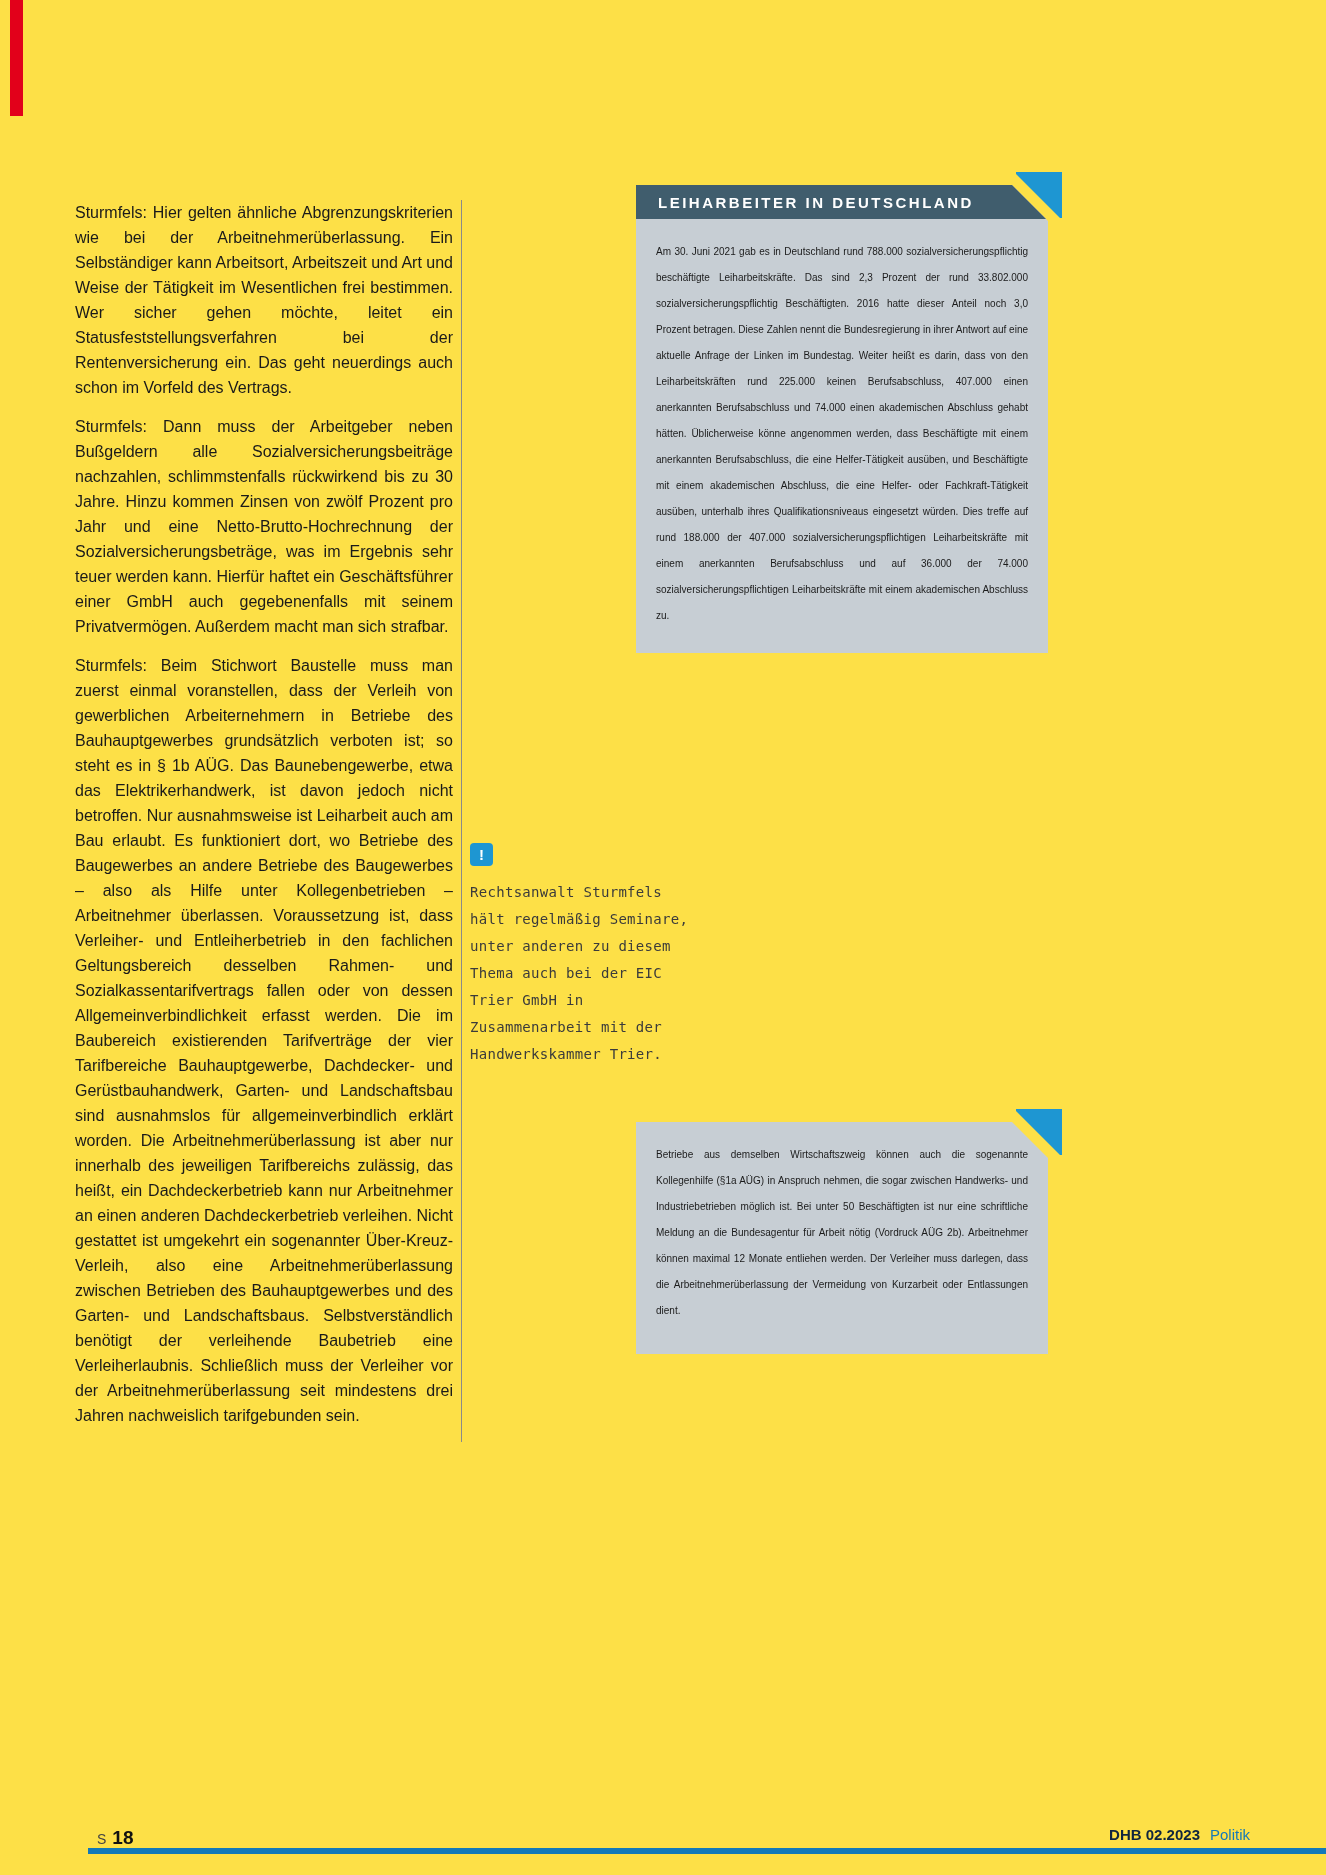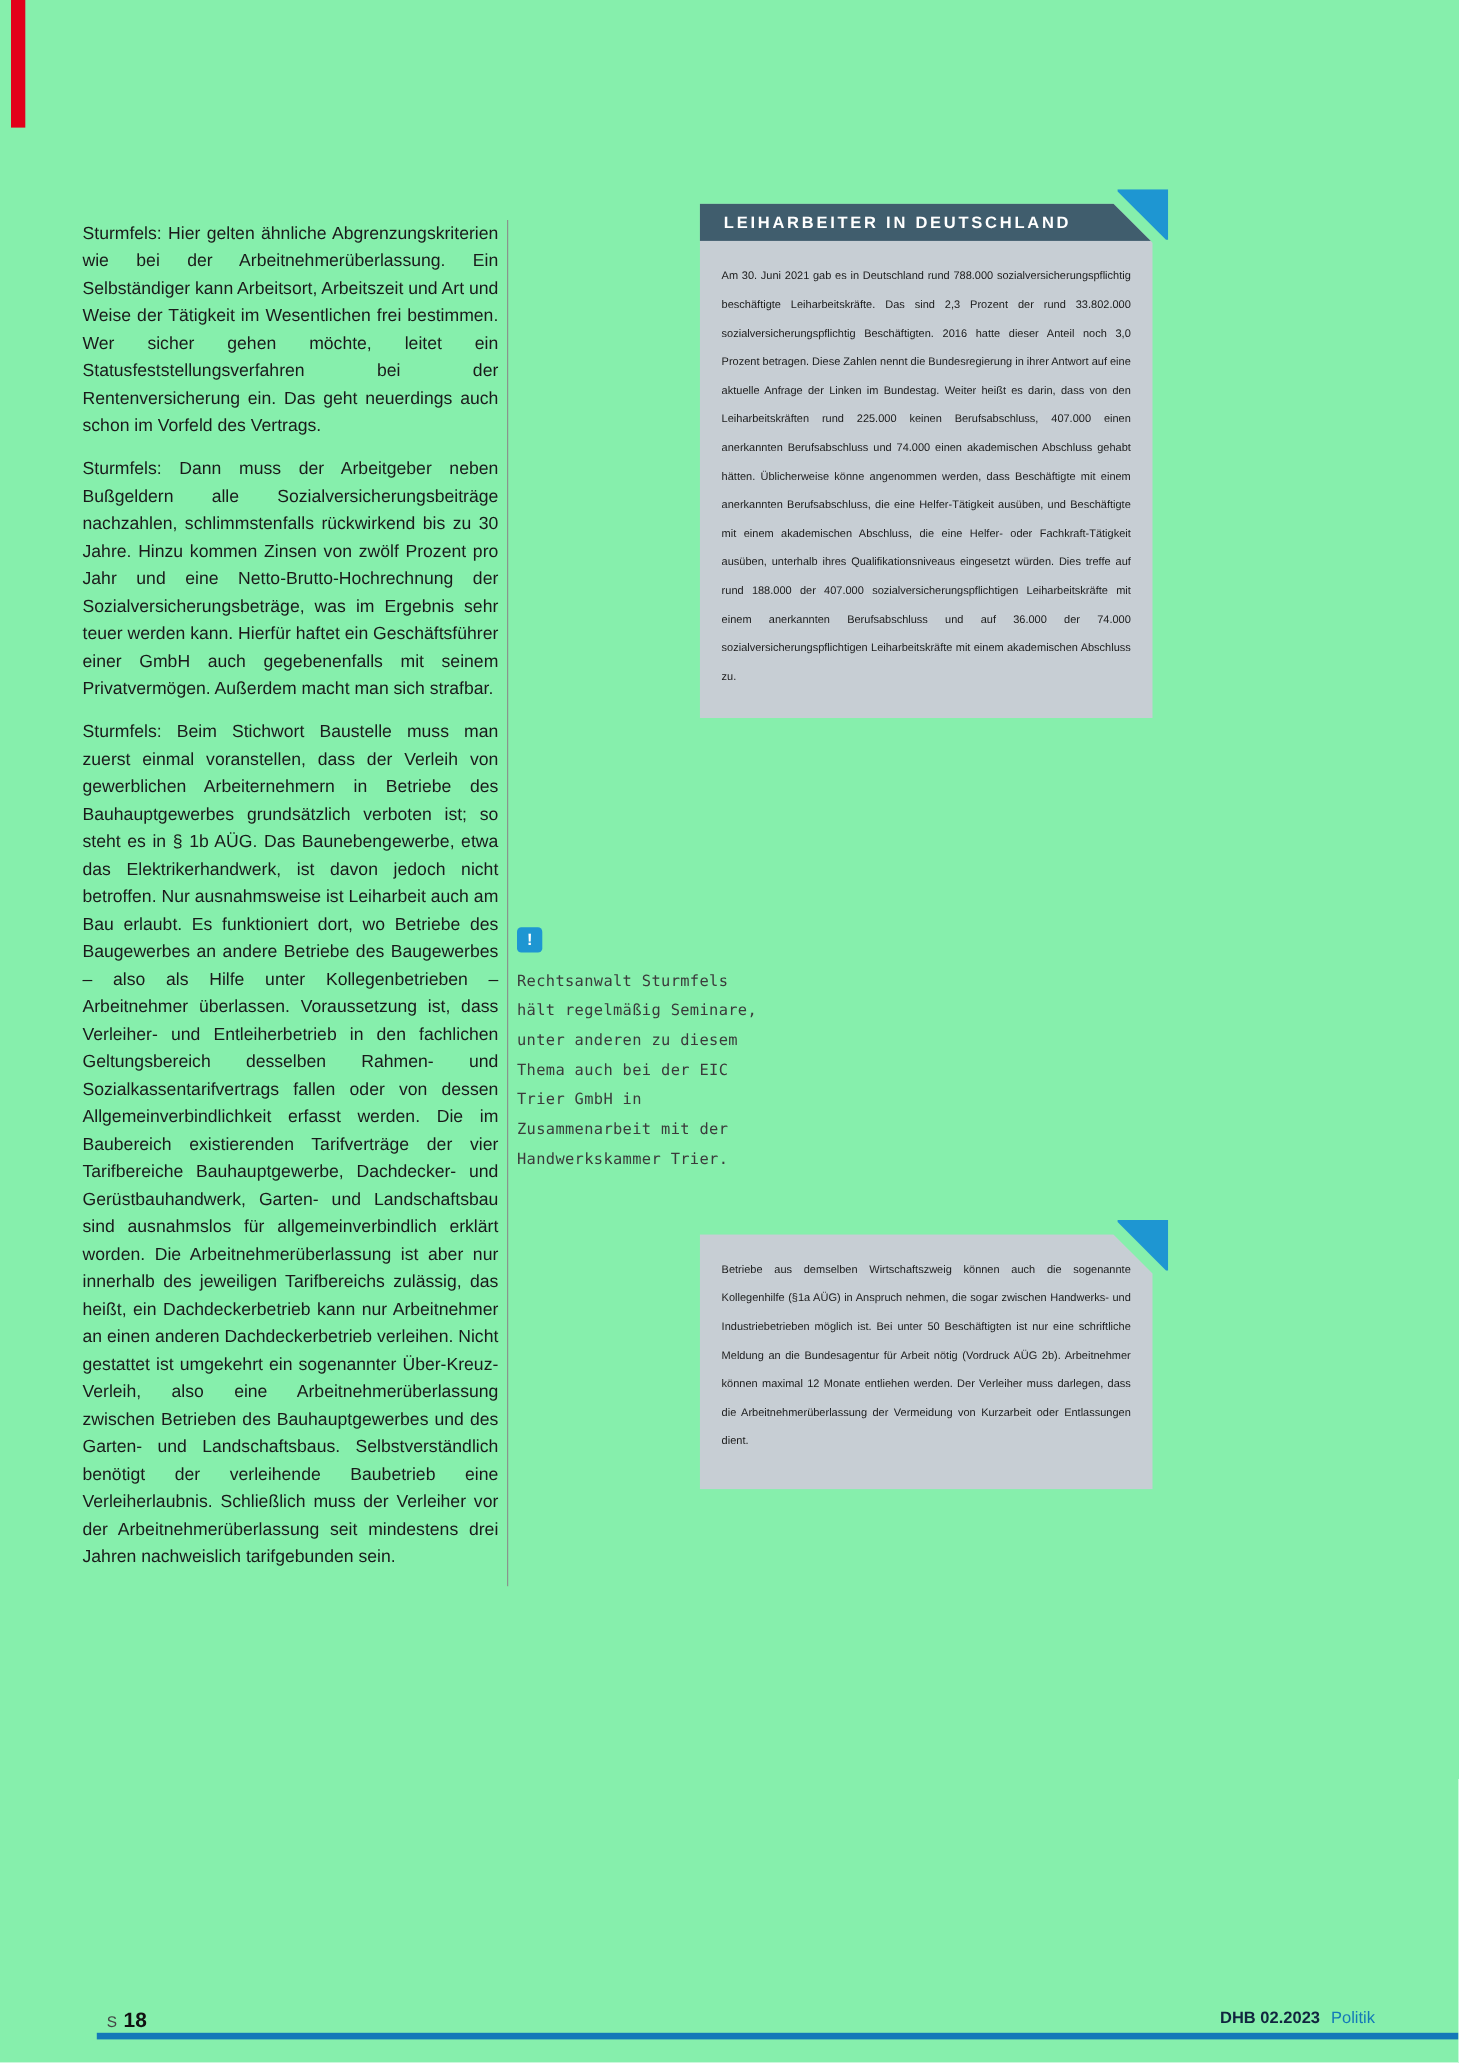--- a/index.html
+++ b/index.html
@@ -1,19 +1,19 @@
 <!DOCTYPE html>
 <html lang="de"><head>
 <meta charset="utf-8">
 <style>
   html,body { margin:0; padding:0; background:#ffffff; }
   .page {
     position:relative;
     width:1326px; height:1875px;
-    background:#86efac;
+    background:#fde047;
     font-family:"Liberation Sans", sans-serif;
     color:#1a1a1a;
     overflow:hidden;
   }
 
   
   .red-bar { position:absolute; left:10px; top:0; width:13px; height:116px; background:#e2001a; }
 
   
   .article {

